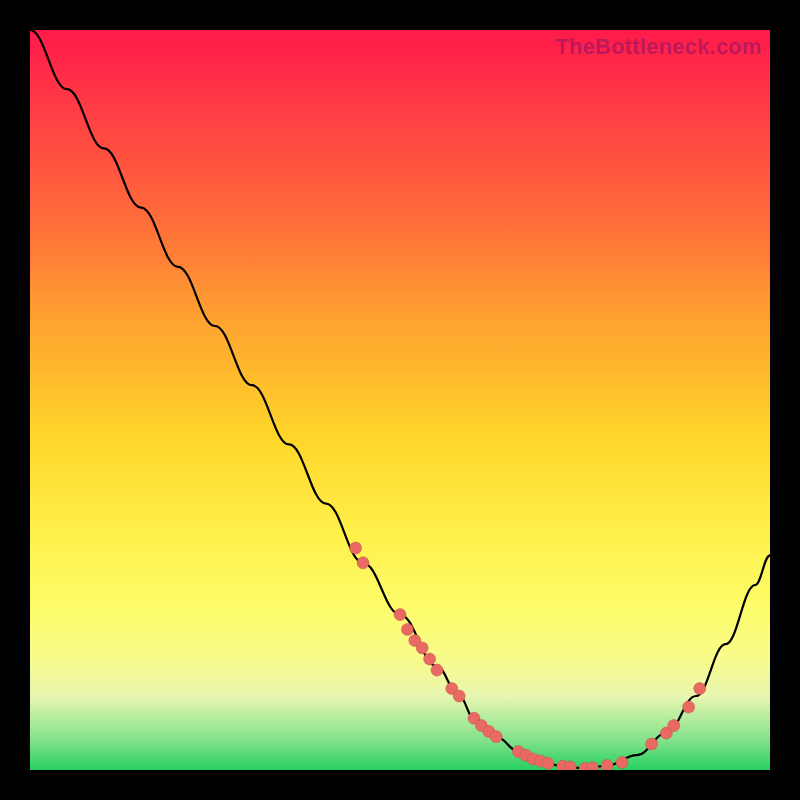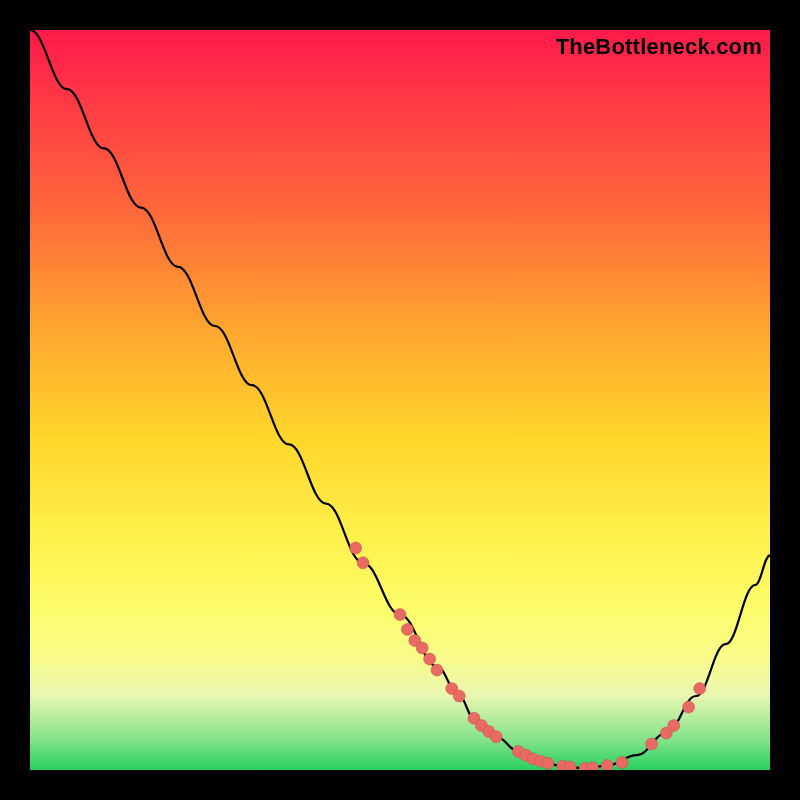--- a/index.html
+++ b/index.html
@@ -37,21 +37,21 @@
       #f8fb8a 85%,
       #e8f6b0 90%,
       #82e28a 96%,
       #27d060 100%
     );
   }
   .watermark {
     position: absolute;
     top: 4px;
     right: 8px;
-    color: #000000;
+    color: #be185d;
     font-size: 22px;
     font-weight: 600;
     letter-spacing: 0.2px;
   }
   svg.overlay {
     position: absolute;
     left: 0;
     top: 0;
     width: 740px;
     height: 740px;

